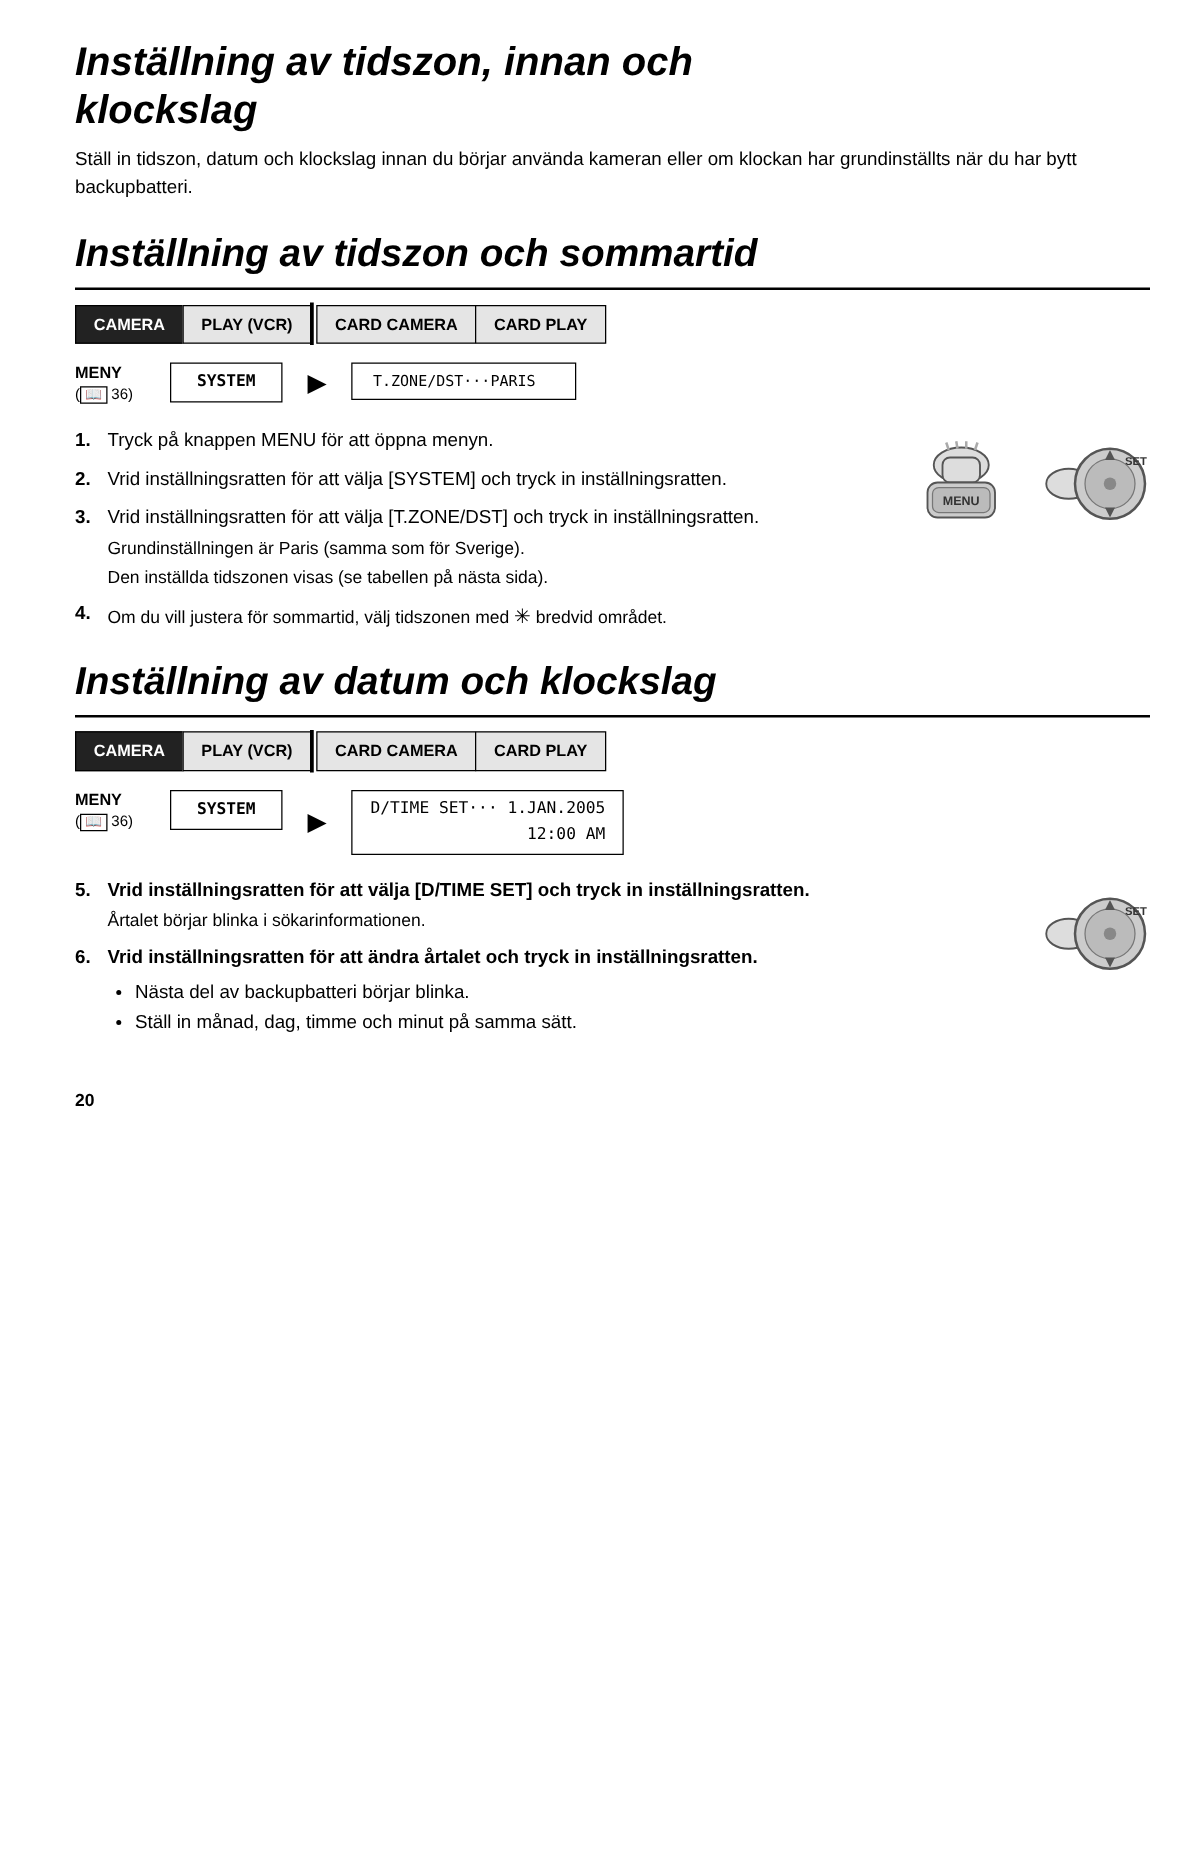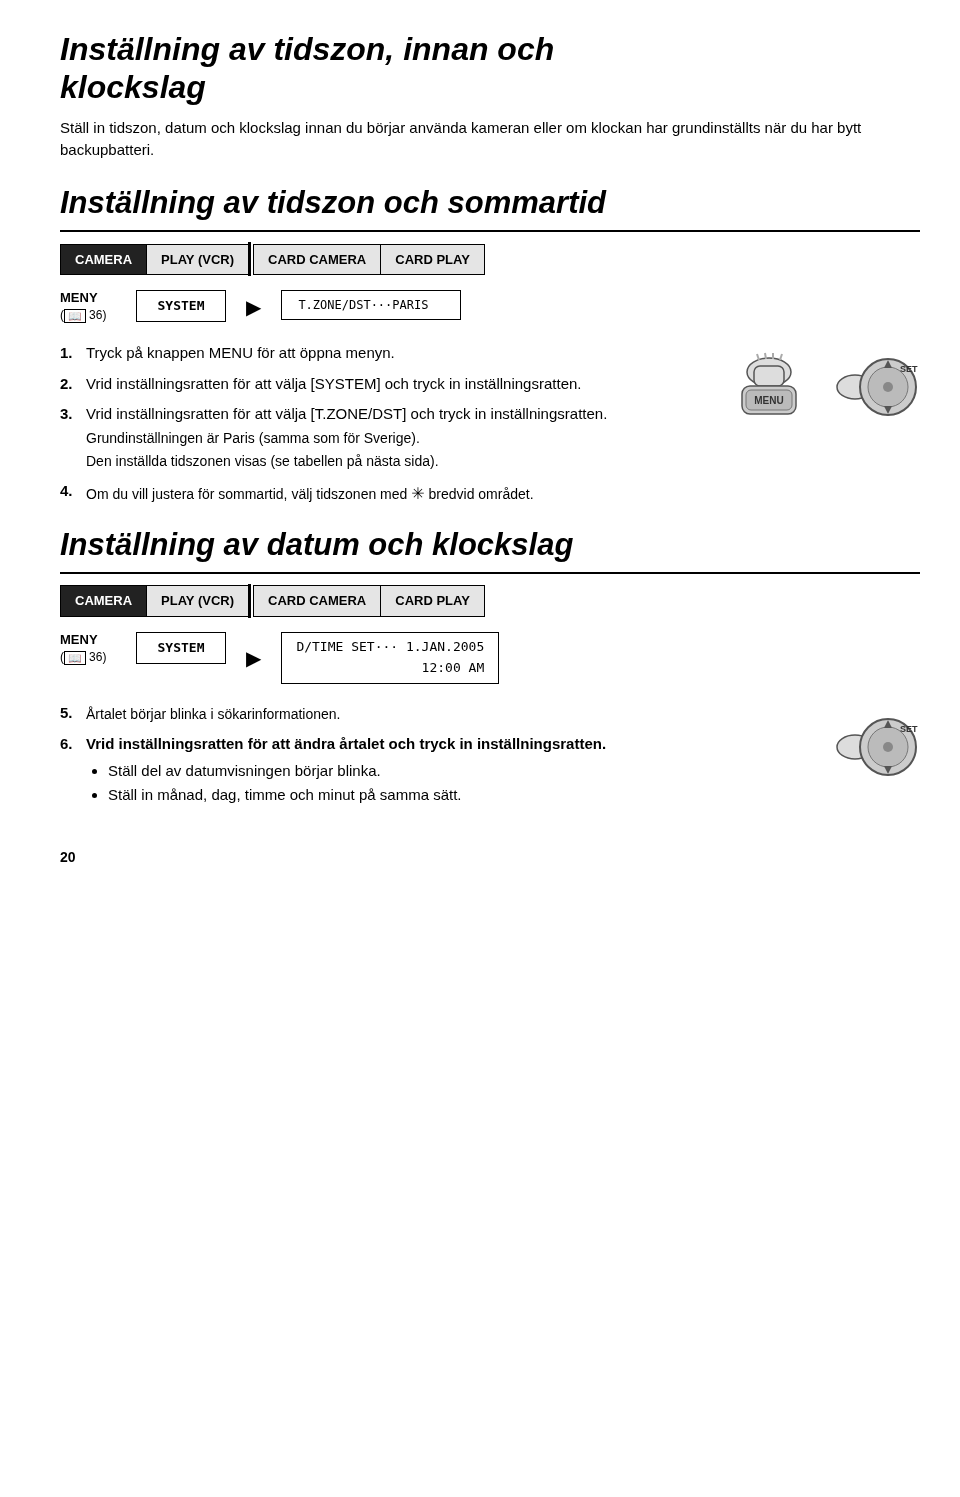--- a/index.html
+++ b/index.html
@@ -329,29 +329,30 @@
       <text x="70" y="30" font-size="9" font-weight="bold" fill="#333" font-family="Arial">SET</text>
       <polygon points="58,18 62,26 54,26" fill="#555"></polygon>
       <polygon points="58,72 54,64 62,64" fill="#555"></polygon>
     </svg>
   </div>
 
   <div class="instructions">
     <div class="instruction-item">
       <span class="instruction-number">5.</span>
       <span class="instruction-text">
+        <strong><span>Vrid inställningsratten för att välja [D/TIME SET] och tryck in inställningsratten.</span></strong>
         <span class="sub-note">Årtalet börjar blinka i sökarinformationen.</span>
       </span>
     </div>
     <div class="instruction-item">
       <span class="instruction-number">6.</span>
       <span class="instruction-text">
         <strong><span>Vrid inställningsratten för att ändra årtalet och tryck in inställningsratten.</span></strong>
         <ul class="bullet-list" style="margin-top:4px;">
-          <li>Ställ del av datumvisningen börjar blinka.</li>
+          <li>Nästa del av backupbatteri börjar blinka.</li>
           <li>Ställ in månad, dag, timme och minut på samma sätt.</li>
         </ul>
       </span>
     </div>
   </div>
 </div>
 
 <div class="page-number">20</div>
 
 </body></html>

